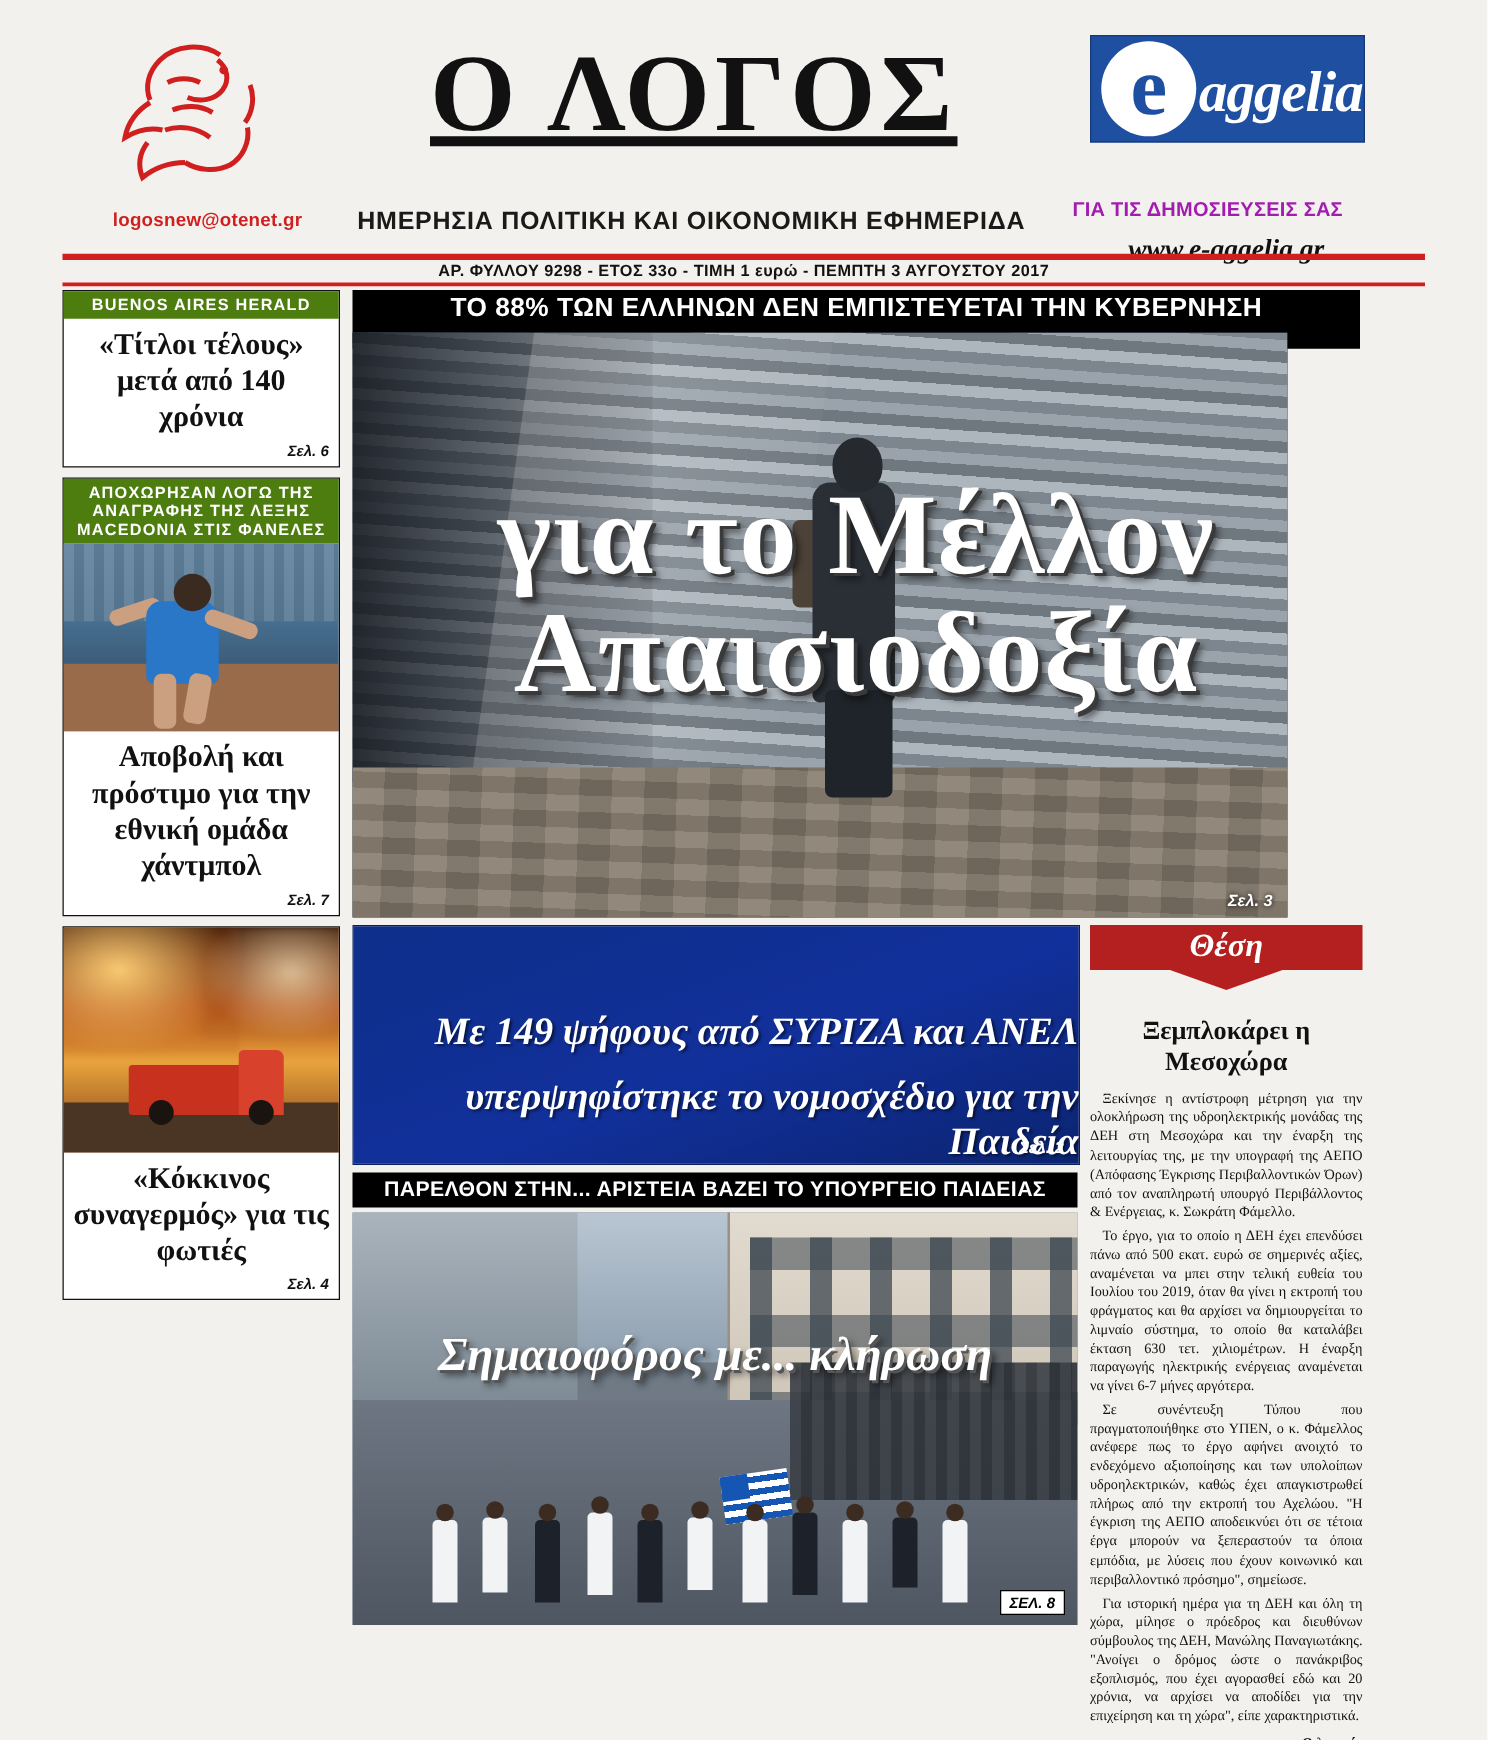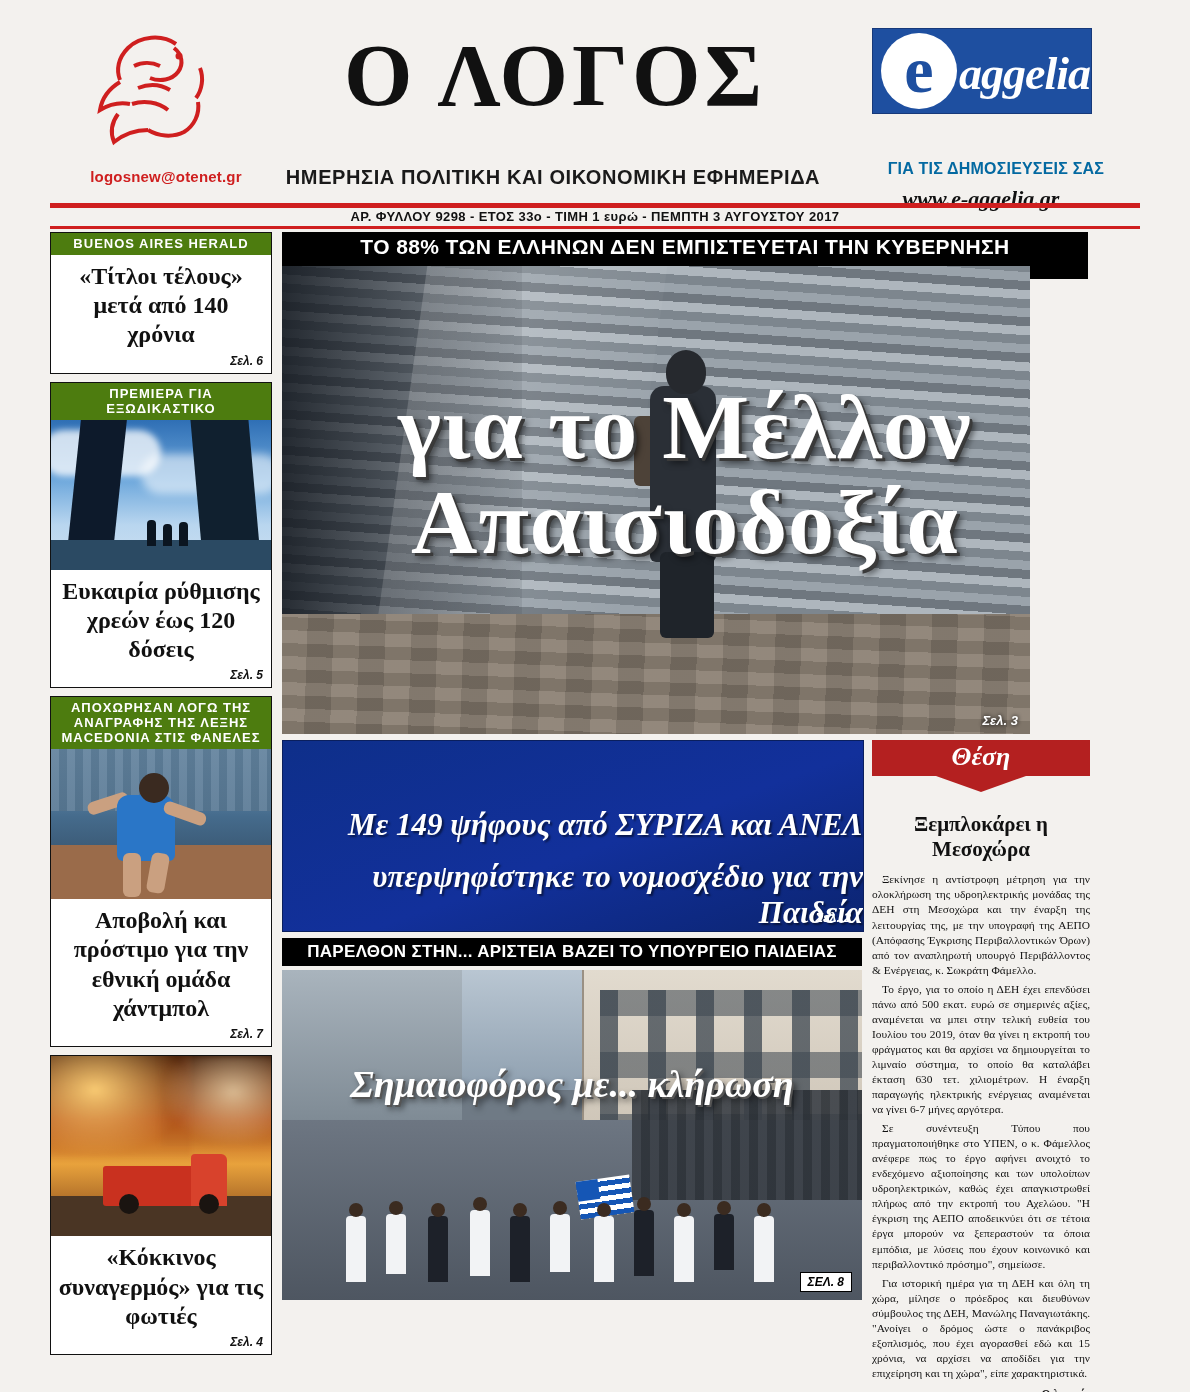--- a/index.html
+++ b/index.html
@@ -46,20 +46,21 @@
     position: absolute;
     left: 270px; top: 32px;
     width: 570px;
     text-align: center;
     font-family: "Liberation Serif", serif;
     font-weight: bold;
     font-size: 88px;
     letter-spacing: 4px;
     line-height: 1;
     color: #111;
+    text-decoration: underline;
   }
   .paper-sub {
     position: absolute;
     left: 258px; top: 166px;
     width: 590px;
     text-align: center;
     font-size: 20px;
     font-weight: bold;
     letter-spacing: .6px;
     color: #1a1a1a;
@@ -92,22 +93,22 @@
     font-family: "Liberation Serif", serif;
     font-size: 46px;
     font-style: italic;
     font-weight: bold;
     letter-spacing: -1px;
   }
   .ad-tag {
     position: absolute;
     left: 858px; top: 160px;
     width: 246px;
-    text-align: right;
-    color: #0369a1;
+    text-align: left;
+    color: #a21caf;
     font-size: 16px;
     font-weight: bold;
     letter-spacing: .2px;
   }
   .ad-url {
     position: absolute;
     left: 858px; top: 186px;
     width: 246px;
     text-align: center;
     color: #111;
@@ -554,35 +555,20 @@
   <div class="rule-red-bot"></div>
 
   <div class="leftcol">
 
     <div class="lbox">
       <div class="lbox-kicker">BUENOS AIRES HERALD</div>
       <div class="lbox-title">«Τίτλοι τέλους» μετά από 140 χρόνια</div>
       <div class="lbox-page">Σελ. 6</div>
     </div>
 
-    <div class="lbox">
-      <div class="lbox-kicker">ΠΡΕΜΙΕΡΑ ΓΙΑ ΕΞΩΔΙΚΑΣΤΙΚΟ</div>
-      <div class="lphoto ph-sky">
-        <div class="cloudA"></div>
-          <div class="cloudB"></div>
-        <div class="pillarL"></div>
-          <div class="pillarR"></div>
-        <div class="ground"></div>
-        <div class="fig" style="left:96px;"></div>
-        <div class="fig" style="left:112px;height:22px;"></div>
-        <div class="fig" style="left:128px;height:24px;"></div>
-      </div>
-      <div class="lbox-title">Ευκαιρία ρύθμισης χρεών έως 120 δόσεις</div>
-      <div class="lbox-page">Σελ. 5</div>
-    </div>
 
     <div class="lbox">
       <div class="lbox-kicker">ΑΠΟΧΩΡΗΣΑΝ ΛΟΓΩ ΤΗΣ ΑΝΑΓΡΑΦΗΣ ΤΗΣ ΛΕΞΗΣ MACEDONIA ΣΤΙΣ ΦΑΝΕΛΕΣ</div>
       <div class="lphoto ph-sport">
         <div class="crowd"></div>
         <div class="floor"></div>
         <div class="arm"></div>
         <div class="body"></div>
         <div class="head"></div>
         <div class="arm2"></div>
@@ -662,18 +648,18 @@
   <div class="rightcol">
     <div class="thesi-wrap">
       <div class="thesi-bar"></div>
       <div class="thesi-text">Θέση</div>
     </div>
     <div class="thesi-title">Ξεμπλοκάρει η Μεσοχώρα</div>
     <div class="thesi-body">
       <p>Ξεκίνησε η αντίστροφη μέτρηση για την ολοκλήρωση της υδροηλεκτρικής μονάδας της ΔΕΗ στη Μεσοχώρα και την έναρξη της λειτουργίας της, με την υπογραφή της ΑΕΠΟ (Απόφασης Έγκρισης Περιβαλλοντικών Όρων) από τον αναπληρωτή υπουργό Περιβάλλοντος &amp; Ενέργειας, κ. Σωκράτη Φάμελλο.</p>
       <p>Το έργο, για το οποίο η ΔΕΗ έχει επενδύσει πάνω από 500 εκατ. ευρώ σε σημερινές αξίες, αναμένεται να μπει στην τελική ευθεία του Ιουλίου του 2019, όταν θα γίνει η εκτροπή του φράγματος και θα αρχίσει να δημιουργείται το λιμναίο σύστημα, το οποίο θα καταλάβει έκταση 630 τετ. χιλιομέτρων. Η έναρξη παραγωγής ηλεκτρικής ενέργειας αναμένεται να γίνει 6-7 μήνες αργότερα.</p>
       <p>Σε συνέντευξη Τύπου που πραγματοποιήθηκε στο ΥΠΕΝ, ο κ. Φάμελλος ανέφερε πως το έργο αφήνει ανοιχτό το ενδεχόμενο αξιοποίησης και των υπολοίπων υδροηλεκτρικών, καθώς έχει απαγκιστρωθεί πλήρως από την εκτροπή του Αχελώου. "Η έγκριση της ΑΕΠΟ αποδεικνύει ότι σε τέτοια έργα μπορούν να ξεπεραστούν τα όποια εμπόδια, με λύσεις που έχουν κοινωνικό και περιβαλλοντικό πρόσημο", σημείωσε.</p>
-      <p>Για ιστορική ημέρα για τη ΔΕΗ και όλη τη χώρα, μίλησε ο πρόεδρος και διευθύνων σύμβουλος της ΔΕΗ, Μανώλης Παναγιωτάκης. "Ανοίγει ο δρόμος ώστε ο πανάκριβος εξοπλισμός, που έχει αγορασθεί εδώ και 15 χρόνια, να αρχίσει να αποδίδει για την επιχείρηση και τη χώρα", είπε χαρακτηριστικά.</p>
+      <p>Για ιστορική ημέρα για τη ΔΕΗ και όλη τη χώρα, μίλησε ο πρόεδρος και διευθύνων σύμβουλος της ΔΕΗ, Μανώλης Παναγιωτάκης. "Ανοίγει ο δρόμος ώστε ο πανάκριβος εξοπλισμός, που έχει αγορασθεί εδώ και 20 χρόνια, να αρχίσει να αποδίδει για την επιχείρηση και τη χώρα", είπε χαρακτηριστικά.</p>
     </div>
     <div class="thesi-sign">Ο λογικός</div>
   </div>
 
 </div>
 
 </body></html>

